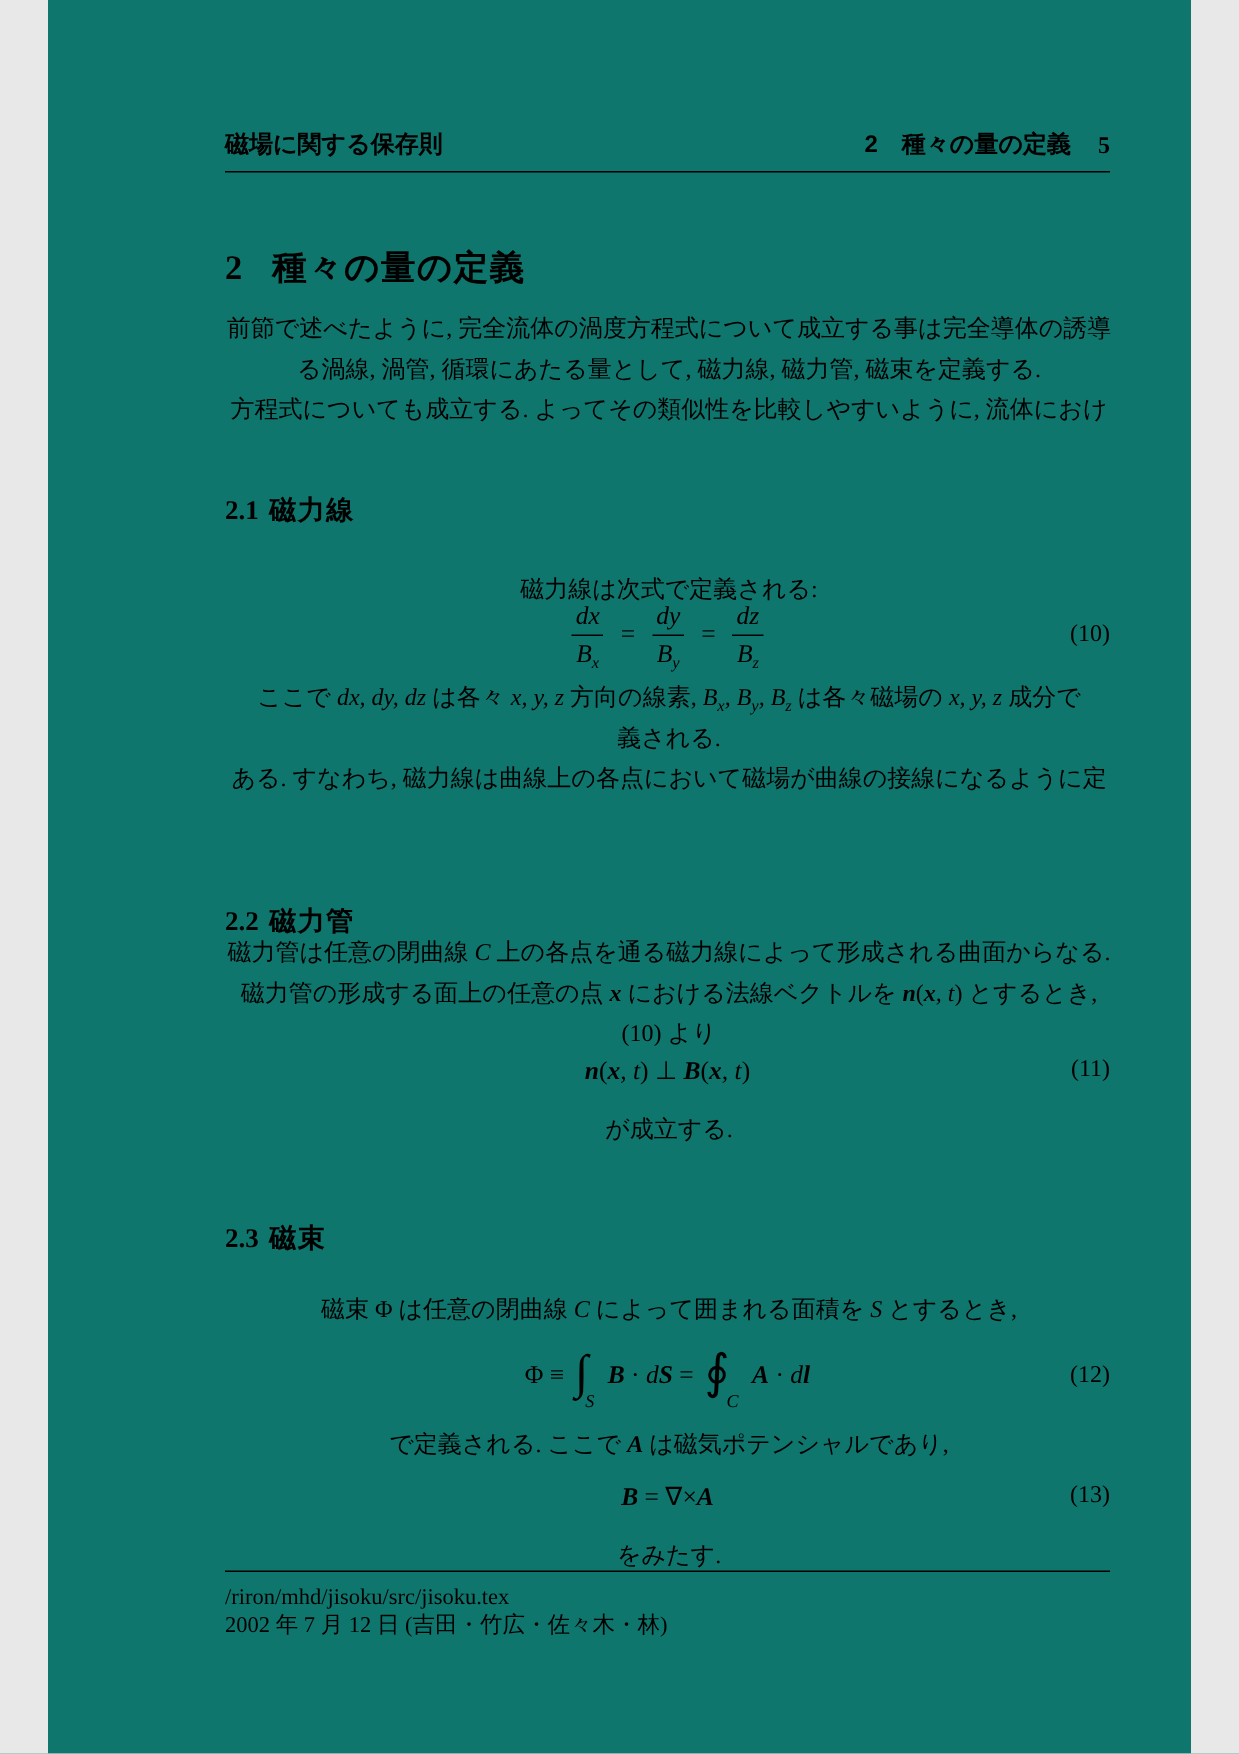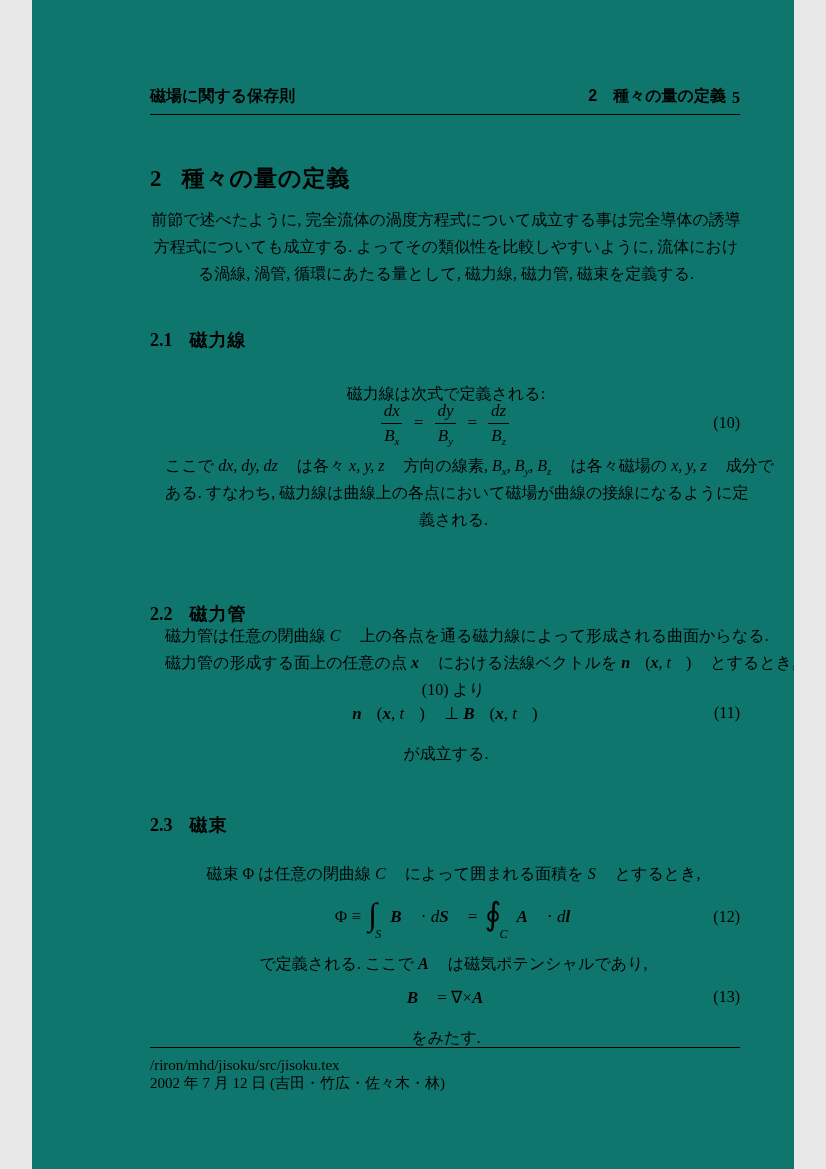--- a/index.html
+++ b/index.html
@@ -9,39 +9,39 @@
     font-family:"Liberation Serif", serif; color:#000; overflow:hidden;
     margin:0 auto;
   }
   
   .header {
     position:absolute; top:86px; left:118px; width:590px;
     display:flex; justify-content:space-between; align-items:flex-end;
     font-family:"Liberation Sans", sans-serif; font-weight:bold; font-size:16px;
     padding-bottom:7px; border-bottom:1.6px solid #000;
   }
-  .header-right { display:flex; gap:6px; align-items:flex-end; }
+  .header-right { display:flex; gap:18px; align-items:flex-end; }
   .header-page { font-family:"Liberation Serif", serif; font-size:16px; }
   
   .doc-title {
     position:absolute; top:136px; left:118px;
     display:flex; gap:20px; align-items:baseline; font-weight:bold;
   }
   .doc-title .num { font-family:"Liberation Serif", serif; font-size:23px; }
   .doc-title .label { font-family:"Liberation Sans", sans-serif; font-size:23px; letter-spacing:1px;margin-top:27px; }
   
   .sec-heading {
-    position:absolute; left:118px; display:flex; gap:17px; align-items:baseline; font-weight:bold;
+    position:absolute; left:118px; display:flex; gap:7px; align-items:baseline; font-weight:bold;
   }
   .sec-heading .num { font-family:"Liberation Serif", serif; font-size:18px; }
   .sec-heading .label { font-family:"Liberation Sans", sans-serif; font-size:18px; letter-spacing:1px; }
   
   .para { position:absolute; left:118px; width:592px; font-size:16px; line-height:27px;text-align:center; }
   .para .line { white-space:nowrap; }
-  .rm { font-style:normal;margin-left:15px; }
+  .rm { font-style:normal; }
   .mi { font-style:italic; }
   .mb { font-style:italic; font-weight:bold; }
   sub.msub { font-style:italic; font-size:11px; line-height:0; }
   
   .eq-row {
     position:absolute; left:118px; width:590px;
     display:flex; align-items:center; justify-content:center; font-size:17px;
   }
   .eq-num { position:absolute; right:0; font-size:16px; font-style:normal; }
   .frac { display:inline-flex; flex-direction:column; align-items:center; line-height:1.15;justify-content:space-between; }
@@ -70,22 +70,22 @@
     </span>
   </div>
 
   <div class="doc-title">
     <span class="num">2</span>
     <span class="label">種々の量の定義</span>
   </div>
 
   <div class="para" style="top:206px">
     <div class="line">前節で述べたように, 完全流体の渦度方程式について成立する事は完全導体の誘導</div>
+    <div class="line">る渦線, 渦管, 循環にあたる量として, 磁力線, 磁力管, 磁束を定義する.</div>
     <div class="line">方程式についても成立する. よってその類似性を比較しやすいように, 流体におけ</div>
-    <div class="line">る渦線, 渦管, 循環にあたる量として, 磁力線, 磁力管, 磁束を定義する.</div>
   </div>
 
   <div class="sec-heading" style="top:328px">
     <span class="num">2.1</span>
     <span class="label">磁力線</span>
   </div>
 
   <div class="para" style="top:380px">
     <div class="line">磁力線は次式で定義される:</div>
   </div>
@@ -103,22 +103,22 @@
     <span class="eqsign">=</span>
     <span class="frac">
       <span class="fnum mi">dz</span>
       <span class="fden"><span class="mi">B</span><sub class="msub">z</sub></span>
     </span>
     <span class="eq-num">(10)</span>
   </div>
 
   <div class="para" style="top:452px">
     <div class="line"><span class="rm">ここで </span><span class="mi">dx, dy, dz</span><span class="rm"> は各々 </span><span class="mi">x, y, z</span><span class="rm"> 方向の線素, </span><span class="mi">B</span><sub class="msub">x</sub><span class="mi">, B</span><sub class="msub">y</sub><span class="mi">, B</span><sub class="msub">z</sub><span class="rm"> は各々磁場の </span><span class="mi">x, y, z</span><span class="rm"> 成分で</span></div>
+    <div class="line"><span class="rm">義される.</span></div>
     <div class="line"><span class="rm">ある. すなわち, 磁力線は曲線上の各点において磁場が曲線の接線になるように定</span></div>
-    <div class="line"><span class="rm">義される.</span></div>
   </div>
 
   <div class="sec-heading" style="top:602px">
     <span class="num">2.2</span>
     <span class="label">磁力管</span>
   </div>
 
   <div class="para" style="top:622px">
     <div class="line"><span class="rm">磁力管は任意の閉曲線 </span><span class="mi">C</span><span class="rm"> 上の各点を通る磁力線によって形成される曲面からなる.</span></div>
     <div class="line"><span class="rm">磁力管の形成する面上の任意の点 </span><span class="mb">x</span><span class="rm"> における法線ベクトルを </span><span class="mb">n</span><span class="rm">(</span><span class="mb">x</span><span class="mi">, t</span><span class="rm">)</span><span class="rm"> とするとき,</span></div>

